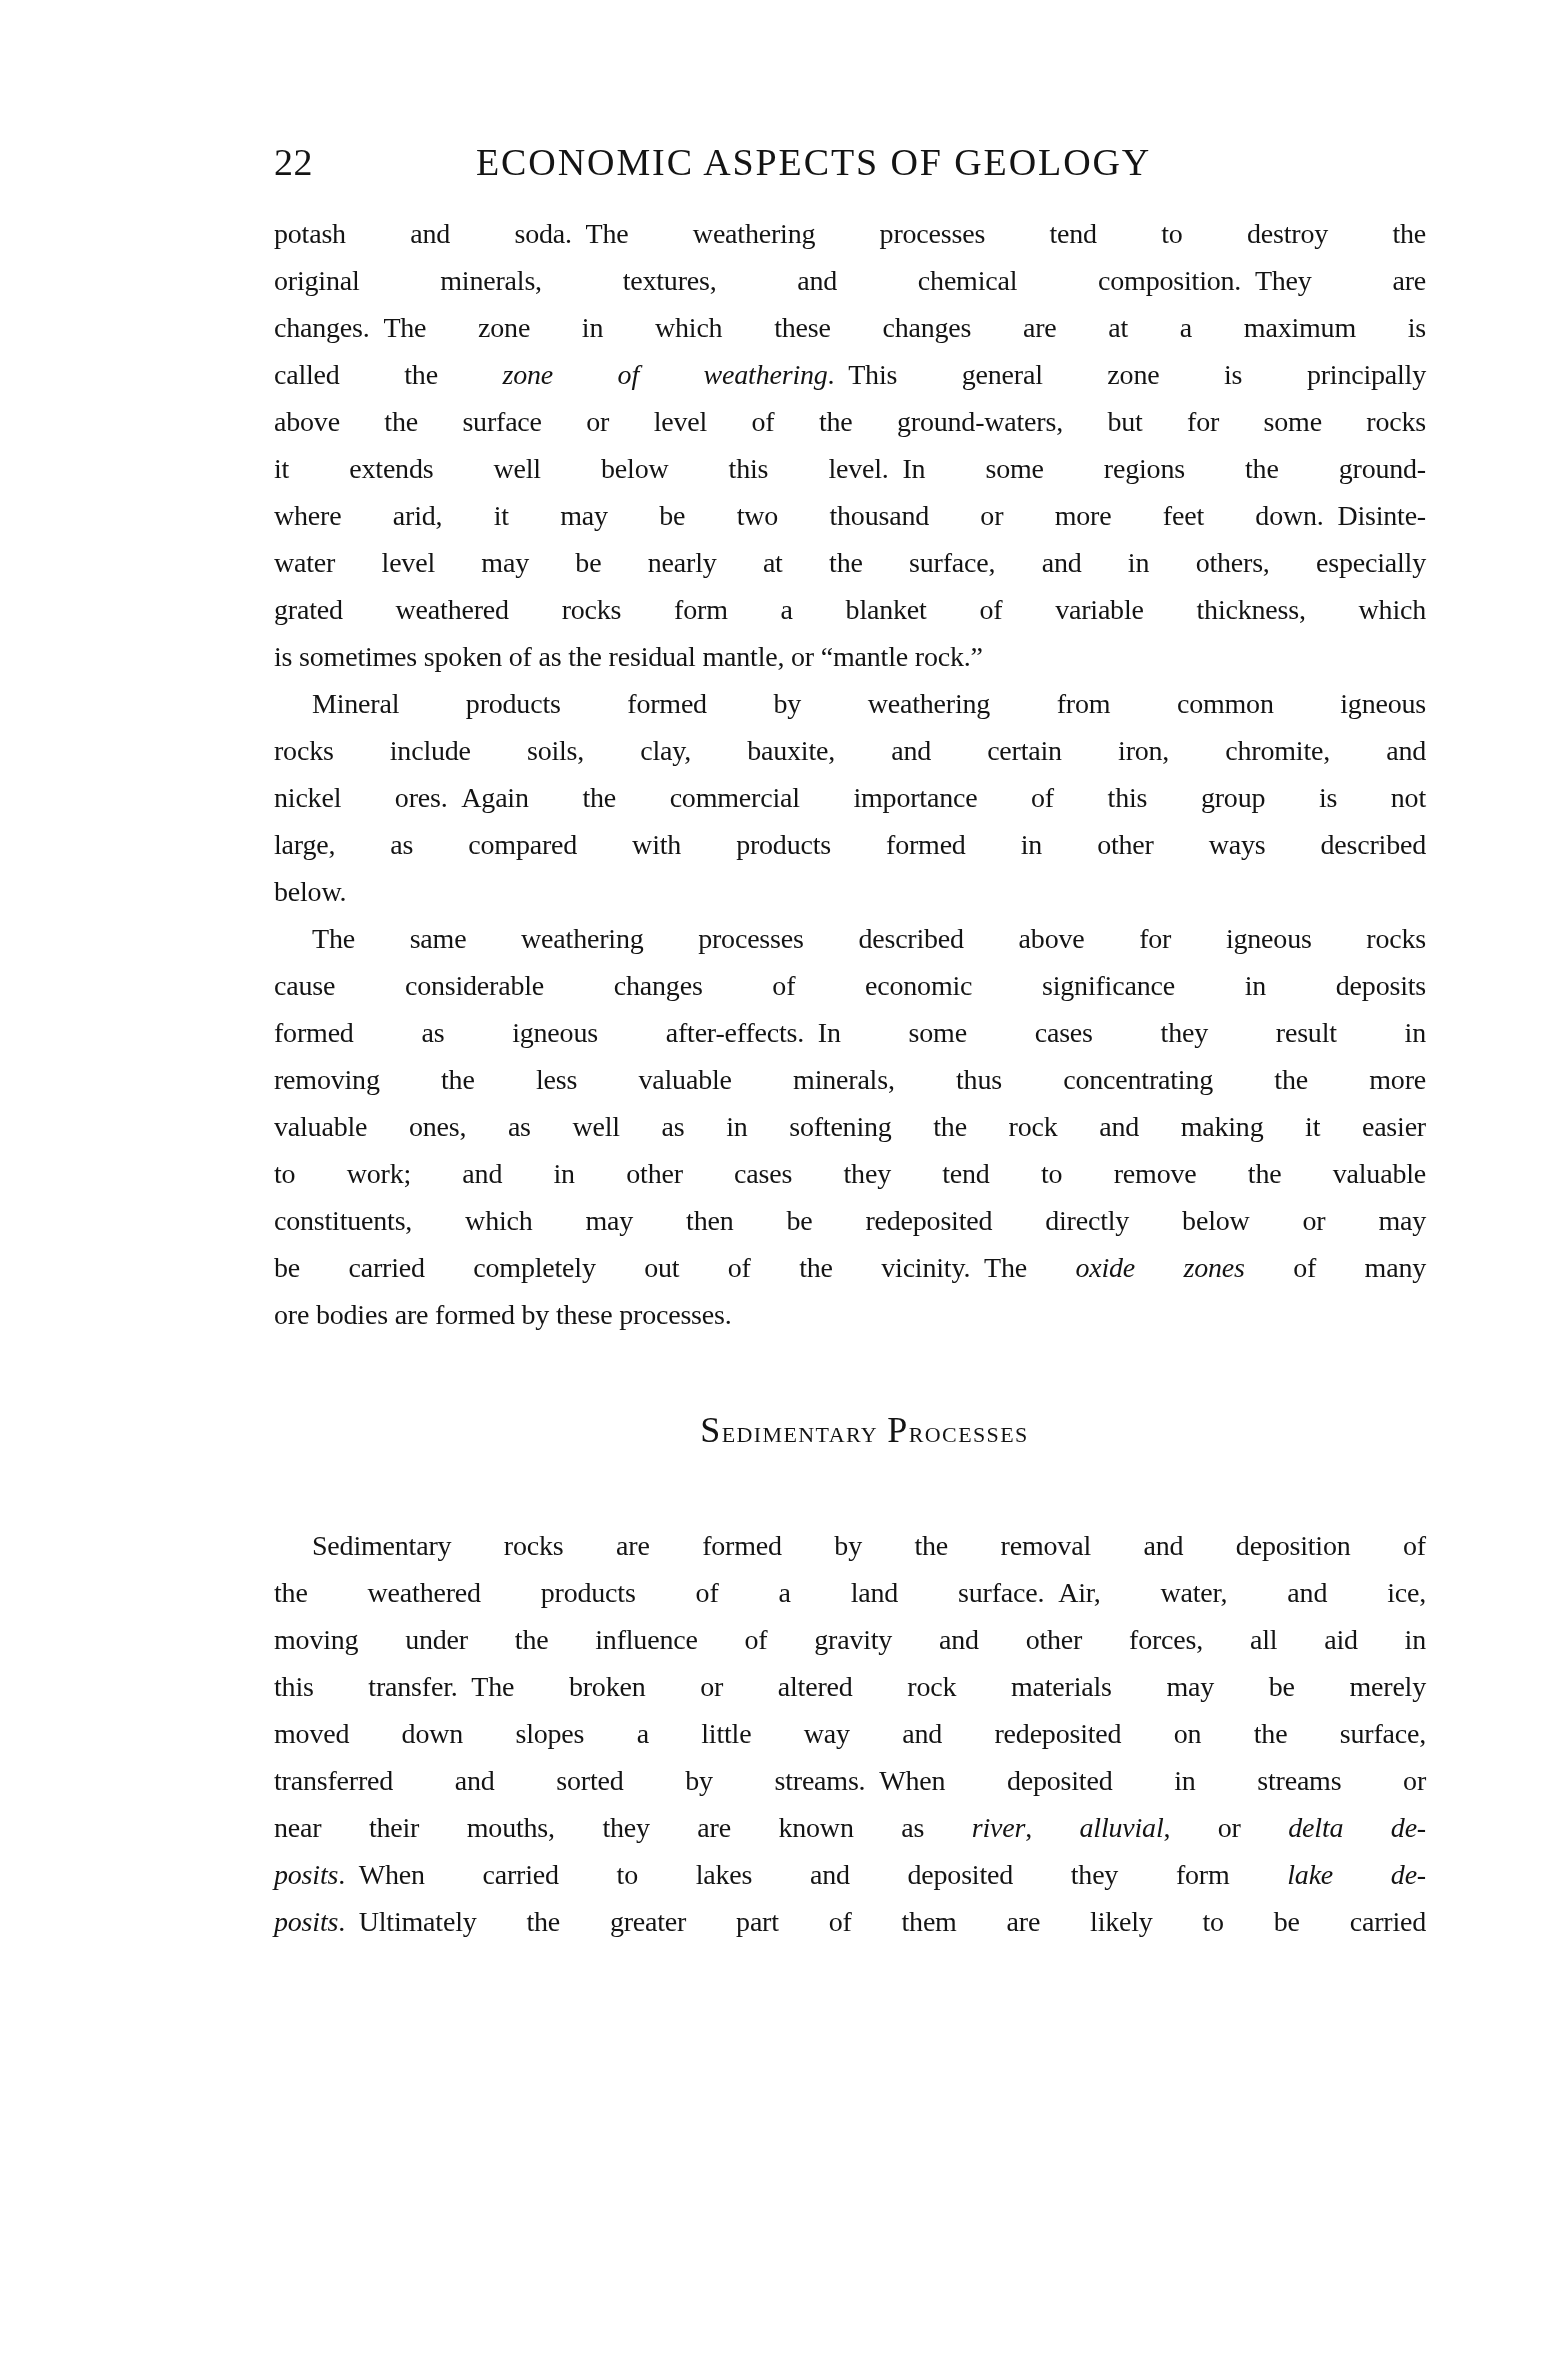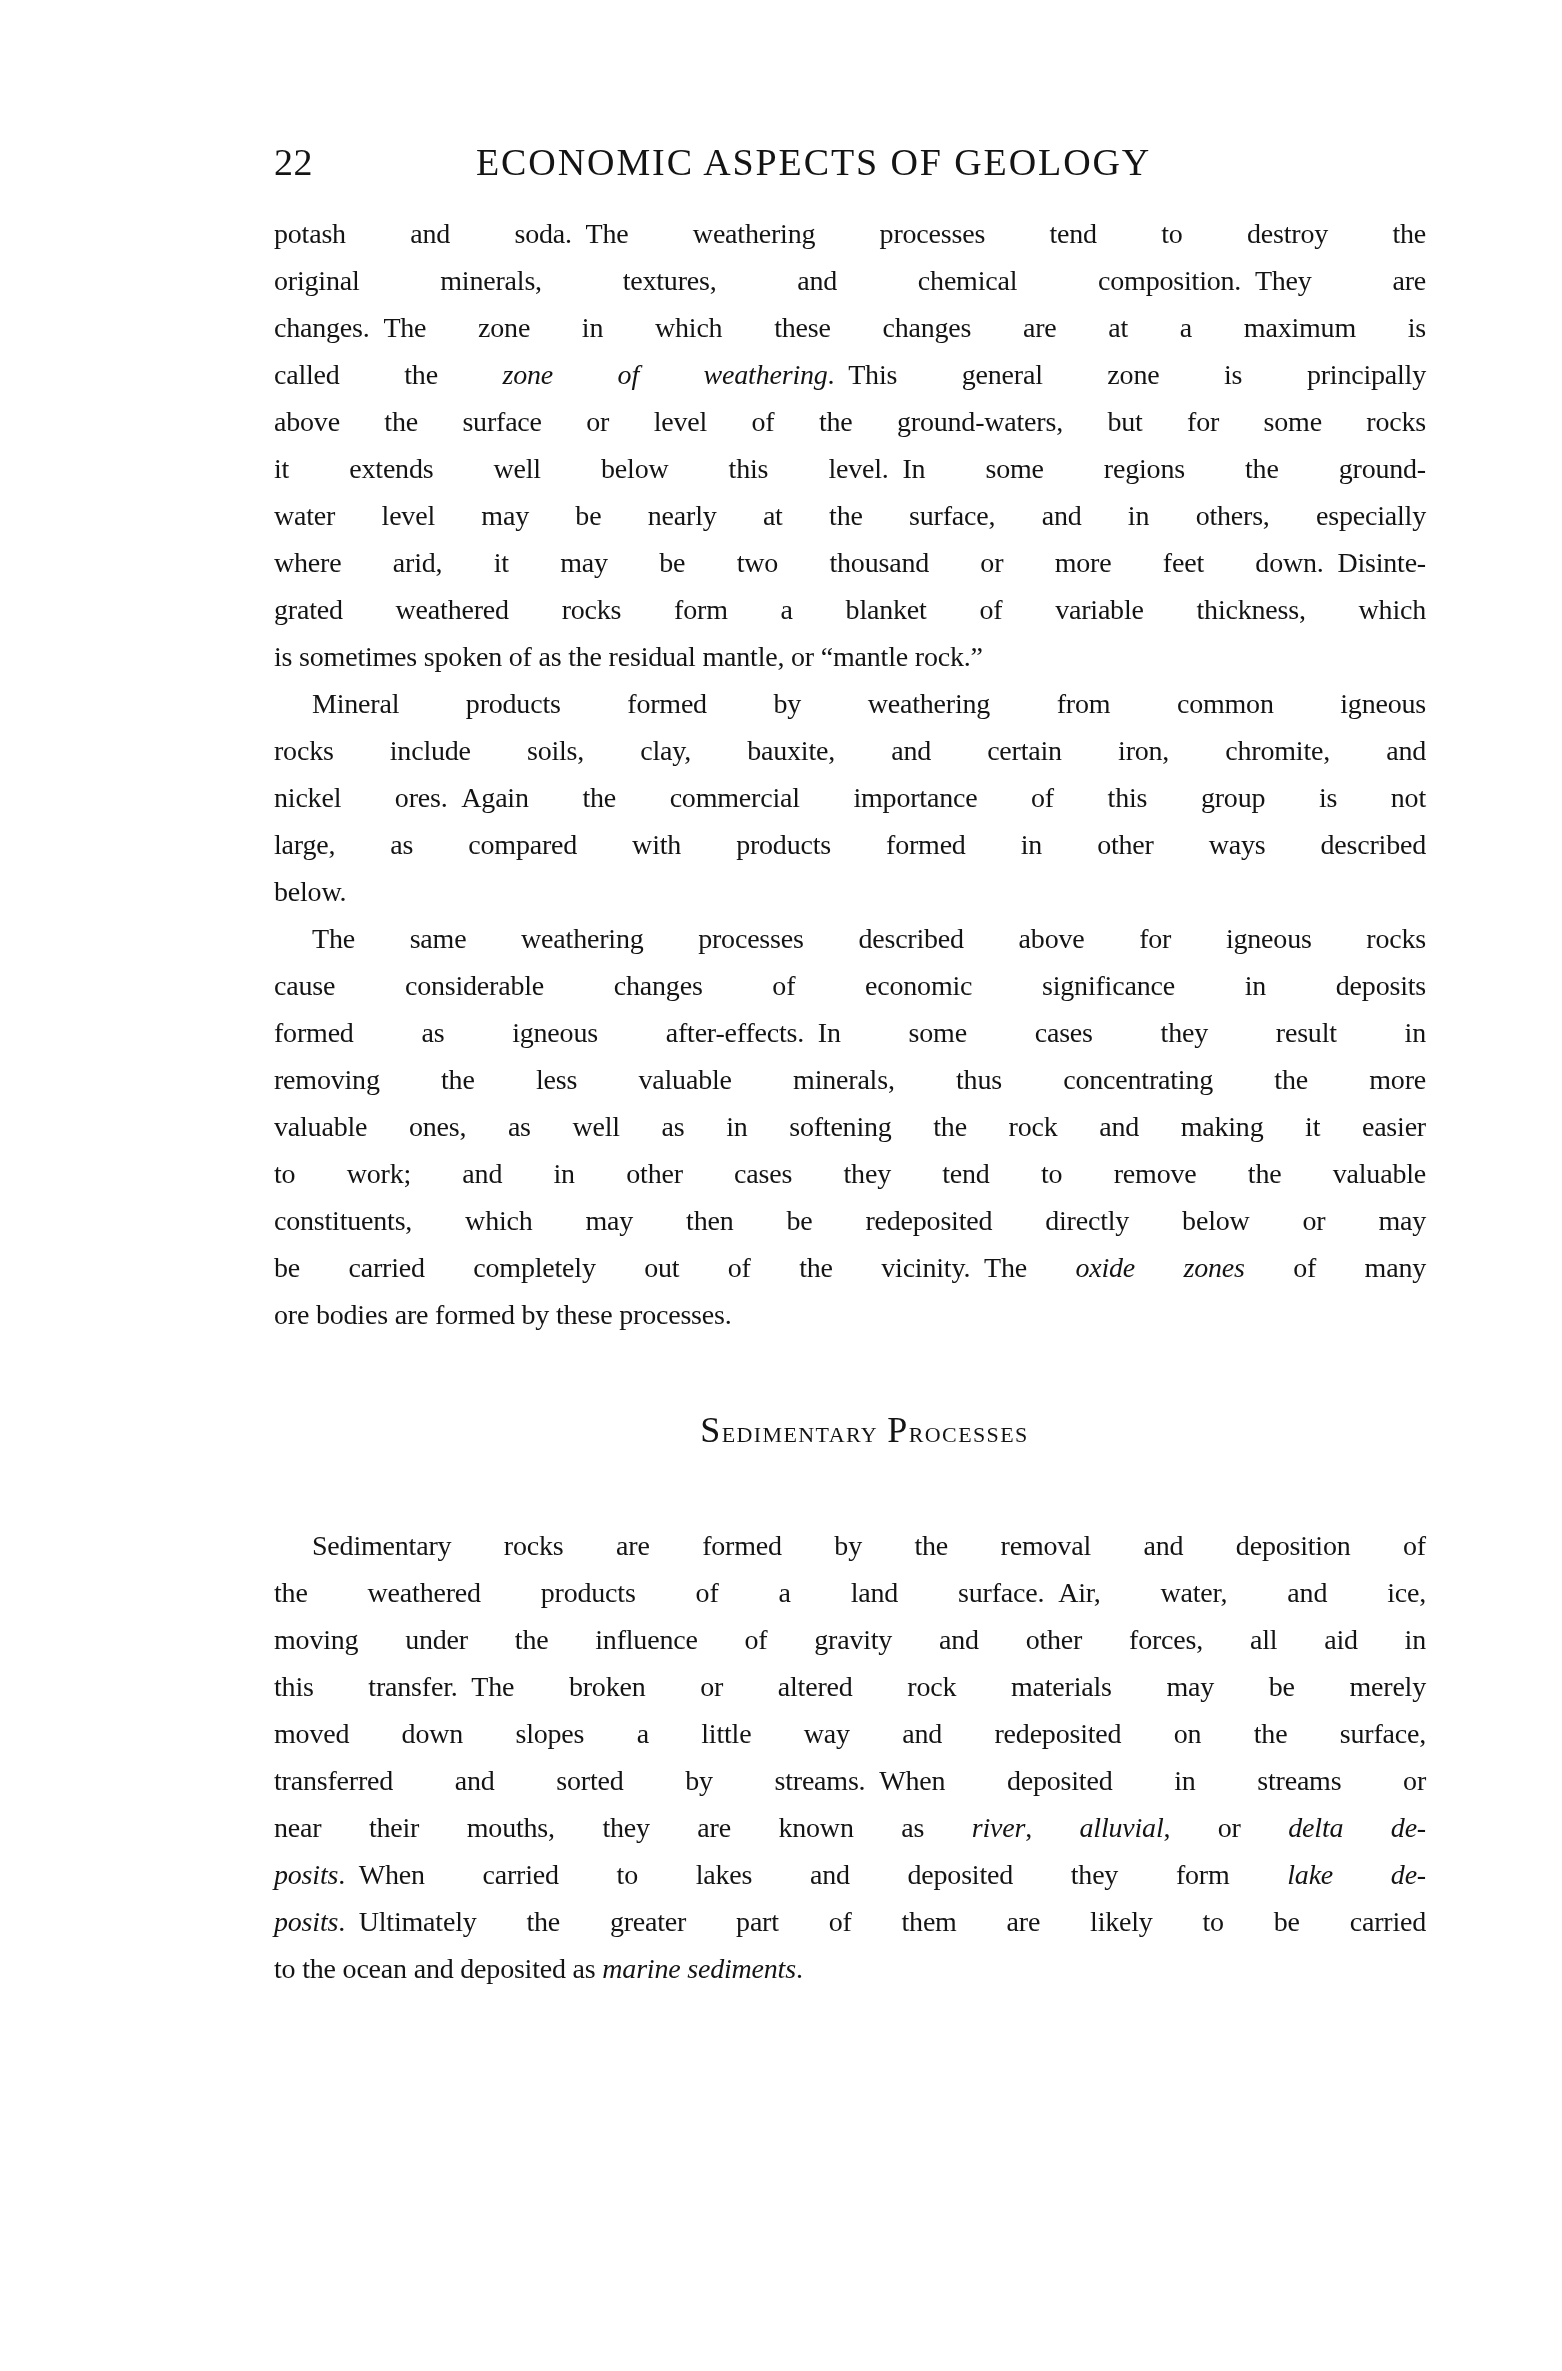--- a/index.html
+++ b/index.html
@@ -88,22 +88,22 @@
   </div>
 
   <div class="body">
     <p class="para">
         <span class="line">potash and soda. The weathering processes tend to destroy the</span>
         <span class="line">original minerals, textures, and chemical composition. They are</span>
         <span class="line">changes. The zone in which these changes are at a maximum is</span>
         <span class="line">called the <em>zone of weathering</em>. This general zone is principally</span>
         <span class="line">above the surface or level of the ground-waters, but for some rocks</span>
         <span class="line">it extends well below this level. In some regions the ground-</span>
+        <span class="line">where arid, it may be two thousand or more feet down. Disinte-</span>
         <span class="line">water level may be nearly at the surface, and in others, especially</span>
-        <span class="line">where arid, it may be two thousand or more feet down. Disinte-</span>
         <span class="line">grated weathered rocks form a blanket of variable thickness, which</span>
         <span class="line last">is sometimes spoken of as the residual mantle, or “mantle rock.”</span>
       </p>
     <p class="para">
         <span class="line indent">Mineral products formed by weathering from common igneous</span>
         <span class="line">rocks include soils, clay, bauxite, and certain iron, chromite, and</span>
         <span class="line">nickel ores. Again the commercial importance of this group is not</span>
         <span class="line">large, as compared with products formed in other ways described</span>
         <span class="line last">below.</span>
       </p>
@@ -126,17 +126,16 @@
     <p class="para">
         <span class="line indent">Sedimentary rocks are formed by the removal and deposition of</span>
         <span class="line">the weathered products of a land surface. Air, water, and ice,</span>
         <span class="line">moving under the influence of gravity and other forces, all aid in</span>
         <span class="line">this transfer. The broken or altered rock materials may be merely</span>
         <span class="line">moved down slopes a little way and redeposited on the surface,</span>
         <span class="line">transferred and sorted by streams. When deposited in streams or</span>
         <span class="line">near their mouths, they are known as <em>river</em>, <em>alluvial</em>, or <em>delta de-</em></span>
         <span class="line"><em>posits</em>. When carried to lakes and deposited they form <em>lake de-</em></span>
         <span class="line"><em>posits</em>. Ultimately the greater part of them are likely to be carried</span>
-        <span class="line last">to the ocean and deposited as <em>marine sediments</em>.</span>
       </p>
   </div>
 </div>
 
 
 </body></html>

